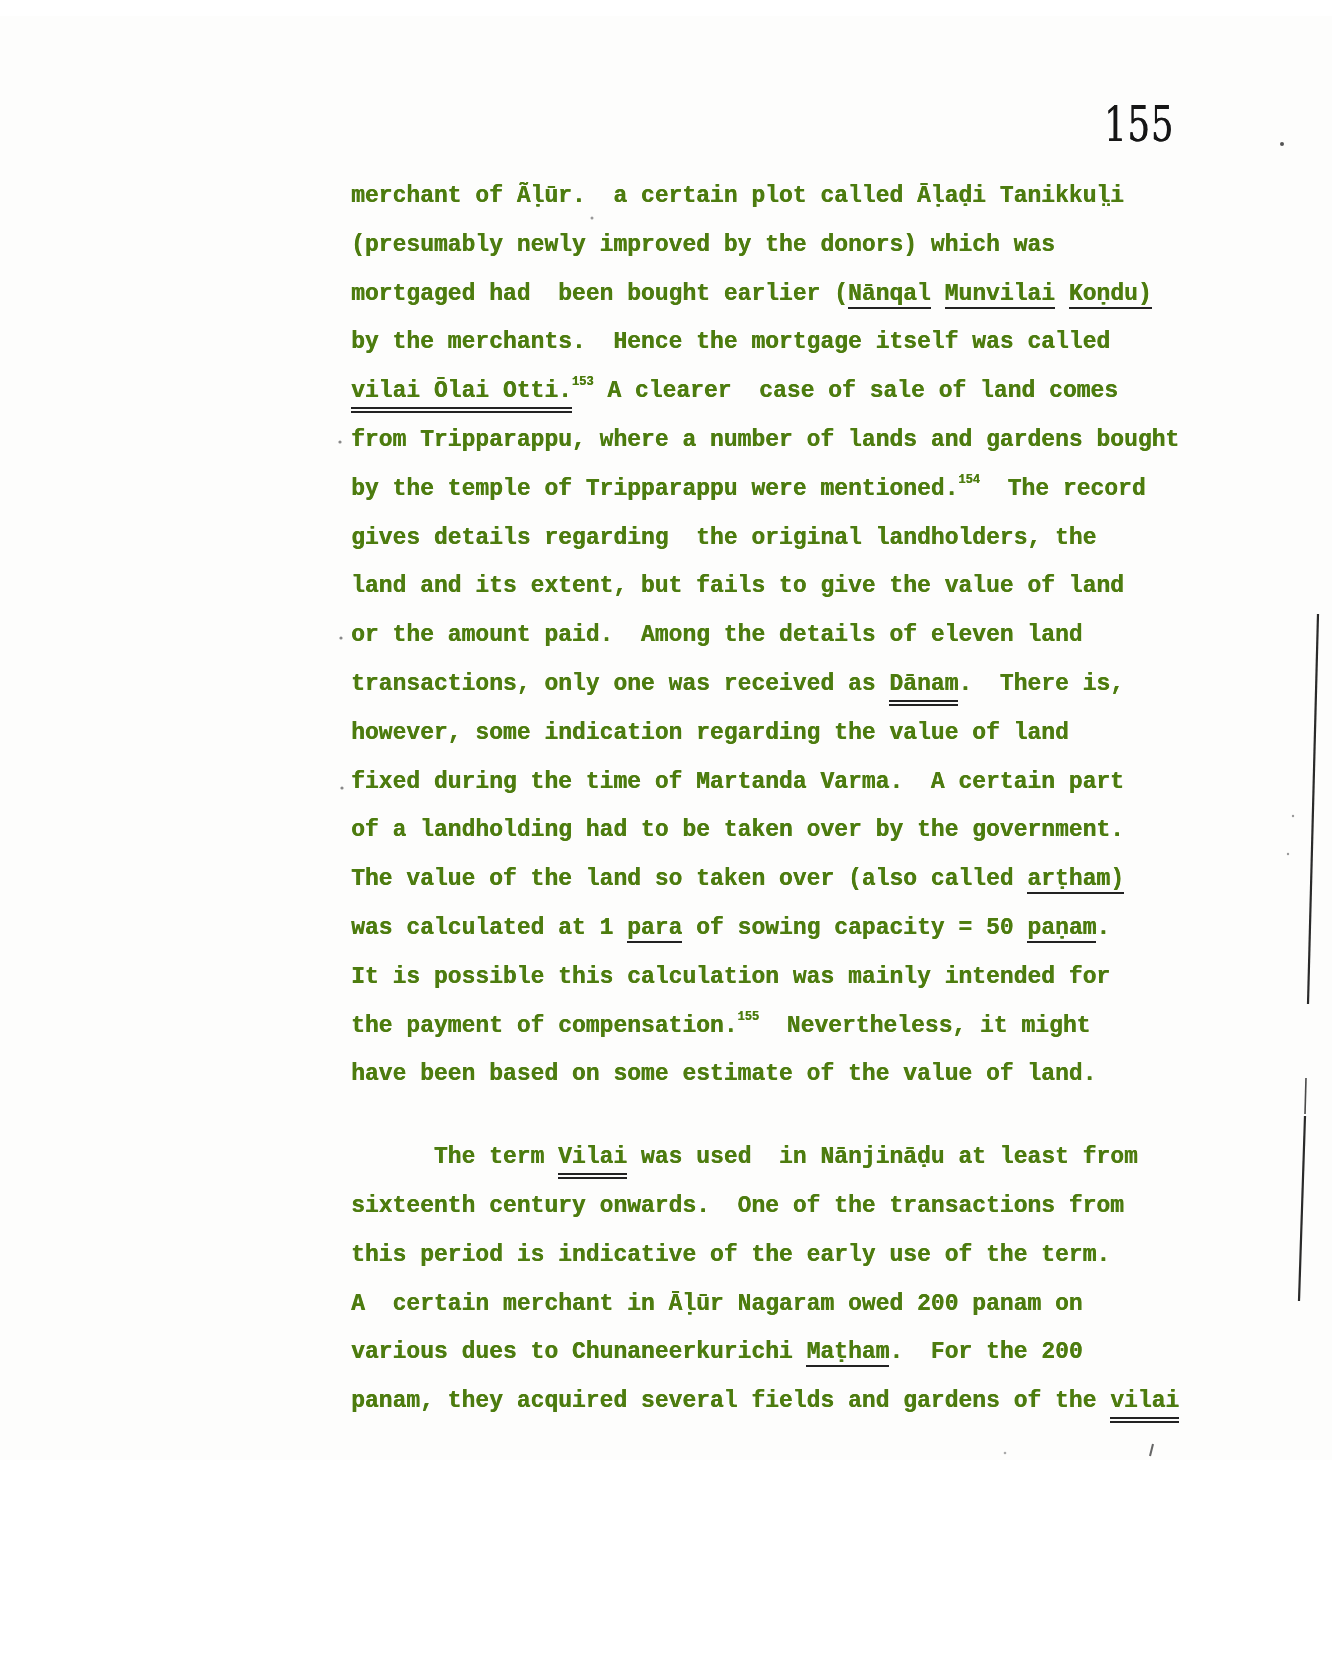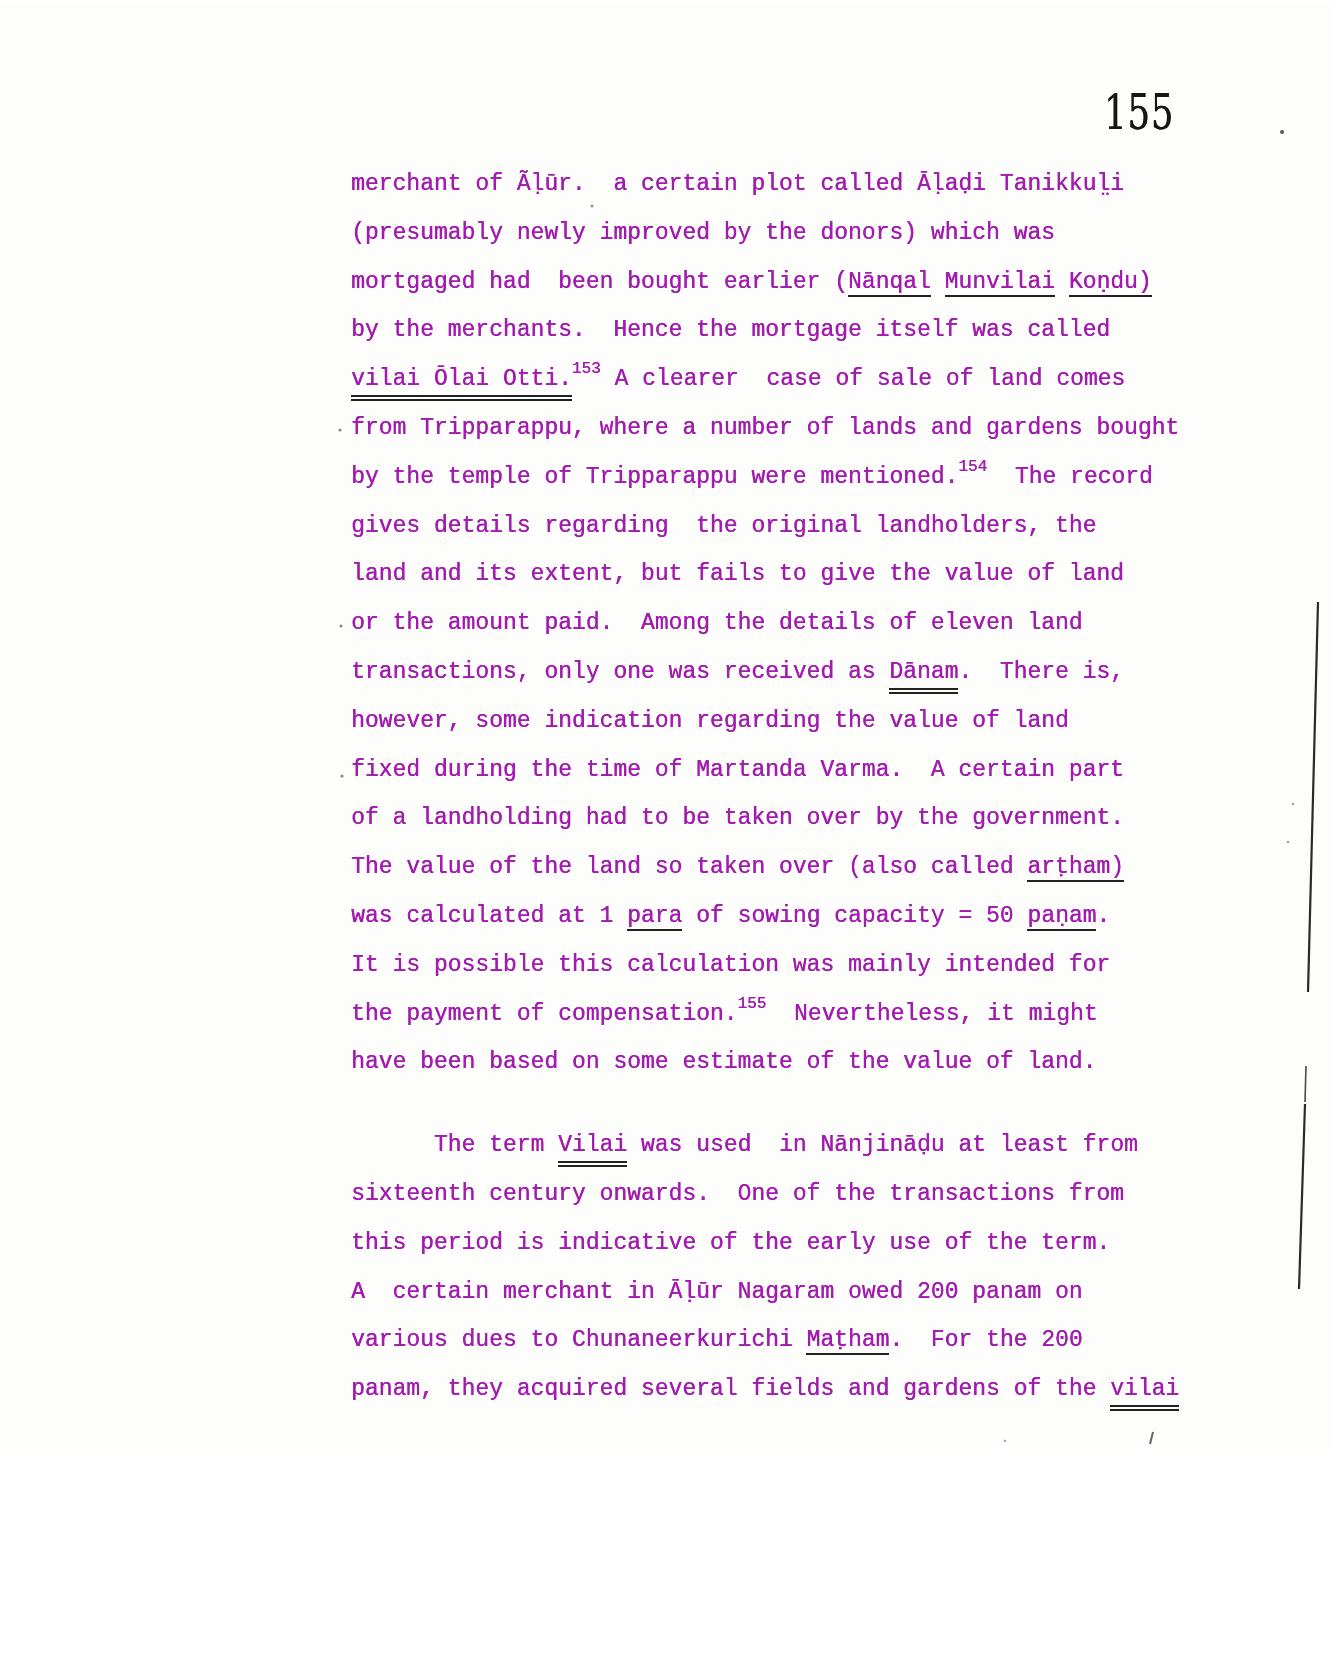--- a/index.html
+++ b/index.html
@@ -2,48 +2,49 @@
 <html><head>
 <meta charset="utf-8">
 <style>
   html, body {
     margin: 0; padding: 0;
     width: 1332px; height: 1666px;
     background: #ffffff;
     font-family: "Liberation Mono", "DejaVu Sans Mono", monospace;
   }
   .paper {
-    position: absolute; left: 0; top: 4px;
+    position: absolute; left: 0; top: 16px;
     width: 1332px; height: 1444px;
     background: #fdfdfc;
     overflow: hidden;
   }
   .page-number {
     position: absolute; left: 1104px; top: 80px;
     font-family: "DejaVu Serif", serif;
     font-size: 48px; color: #161616;
     letter-spacing: 1px;
     transform: scaleX(0.74); transform-origin: left top;
     text-shadow: 0.4px 0 0 currentColor;
   }
   .text-block {
     position: absolute; left: 351px; top: 156px;
     width: 860px;
     font-size: 23px; line-height: 48.8px;
-    color: #a21caf;
+    color: #4d7c0f;
     white-space: pre;
     text-shadow: 0.4px 0 0 currentColor;
+    font-weight: bold;
   }
   .para { margin: 0; }
   .para + .para { margin-top: 34px; }
   .line { height: 48.8px; }
   .seg-p { }
   .seg-u { border-bottom: 2px solid #222; padding-bottom: 0; }
   .seg-d { border-bottom: 6px double #222; padding-bottom: 3px; }
-  .seg-sup { font-size: 16px; position: relative; top: -12px; letter-spacing: 0; text-align: center; }
+  .seg-sup { font-size: 12px; position: relative; top: -12px; letter-spacing: 0; text-align: center; }
   .artifacts {
     position: absolute; left: 0; top: 0;
     width: 1332px; height: 1666px;
     pointer-events: none;
   }
 </style>
 </head>
 <body>
 
 <div class="paper">

